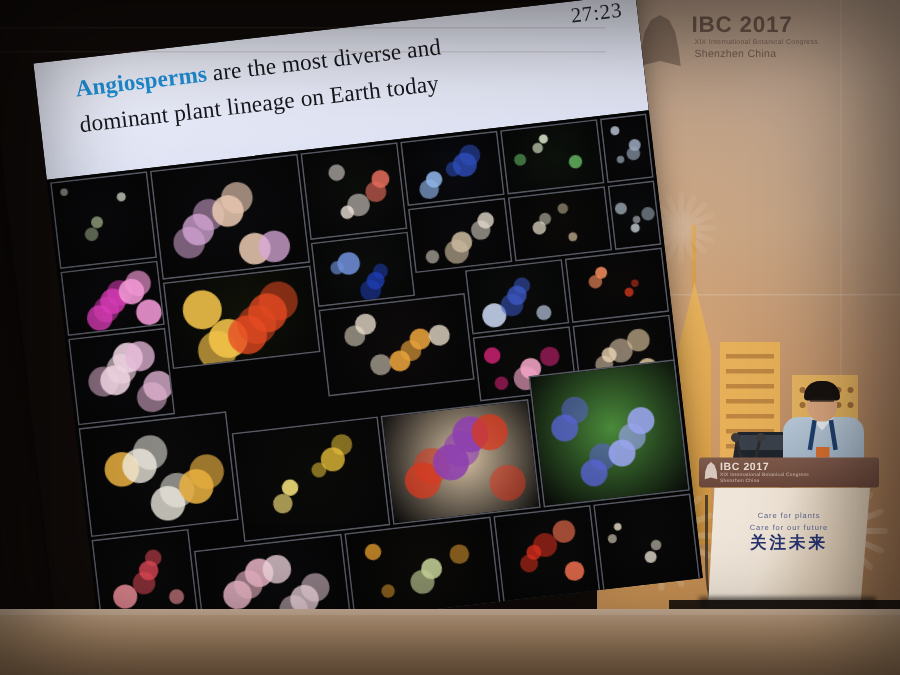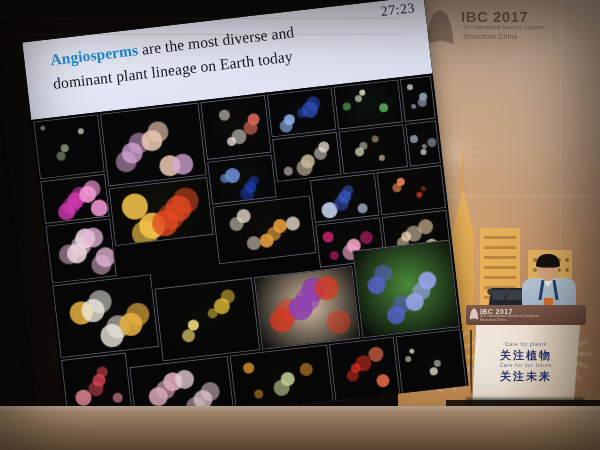--- a/index.html
+++ b/index.html
@@ -721,21 +721,20 @@
       <div class="pod-leaf"></div>
       <div class="podium-logo">
         <div class="big">IBC 2017</div>
         <div class="sm">XIX International Botanical Congress</div>
         <div class="sm">Shenzhen China</div>
       </div>
     </div>
     <div class="podium-body"></div>
     <div class="podium-text">
       <div class="pt-en">Care for plants</div>
-      <div class="pt-cn">关注植物</div>
       <div class="pt-en">Care for our future</div>
       <div class="pt-cn">关注未来</div>
     </div>
   </div>
 
   <div class="podium-shadow"></div>
   <div class="stage-lip"></div>
   <div class="stage-skirt"></div>
 
   <div class="vignette"></div>

